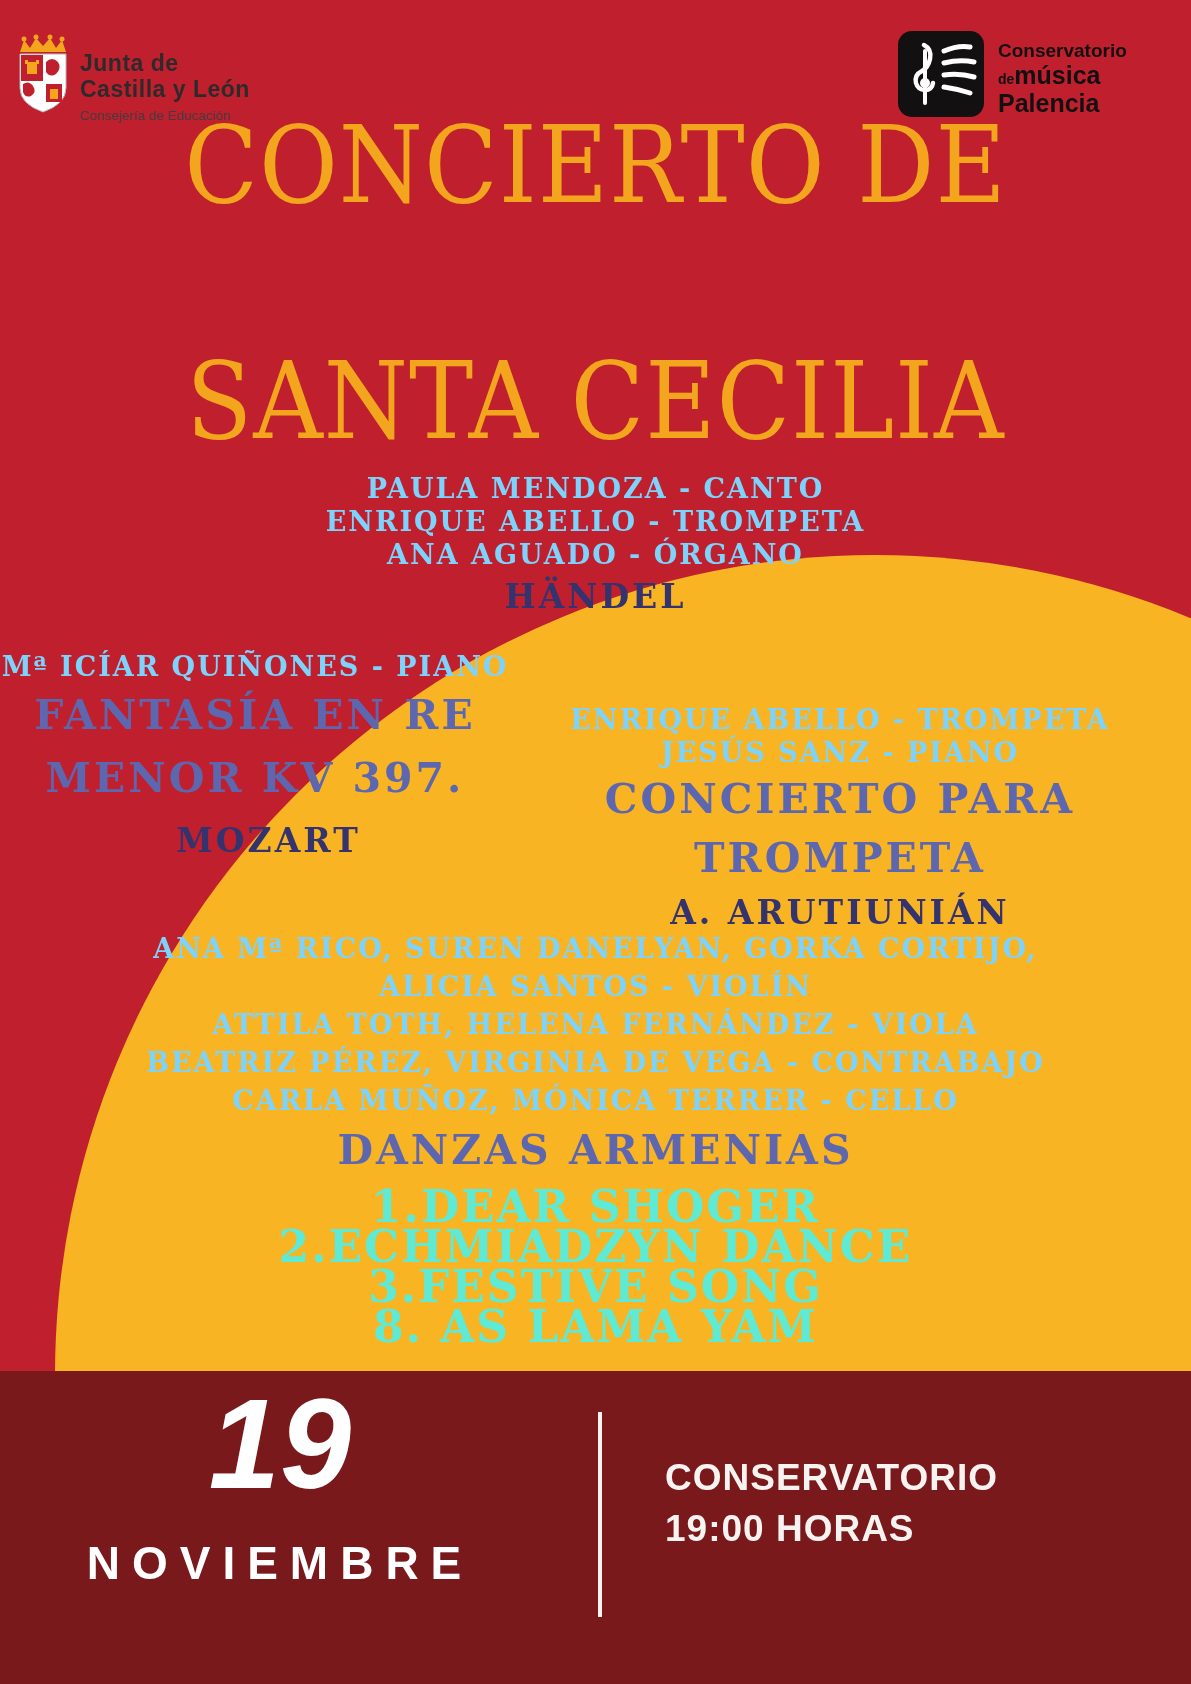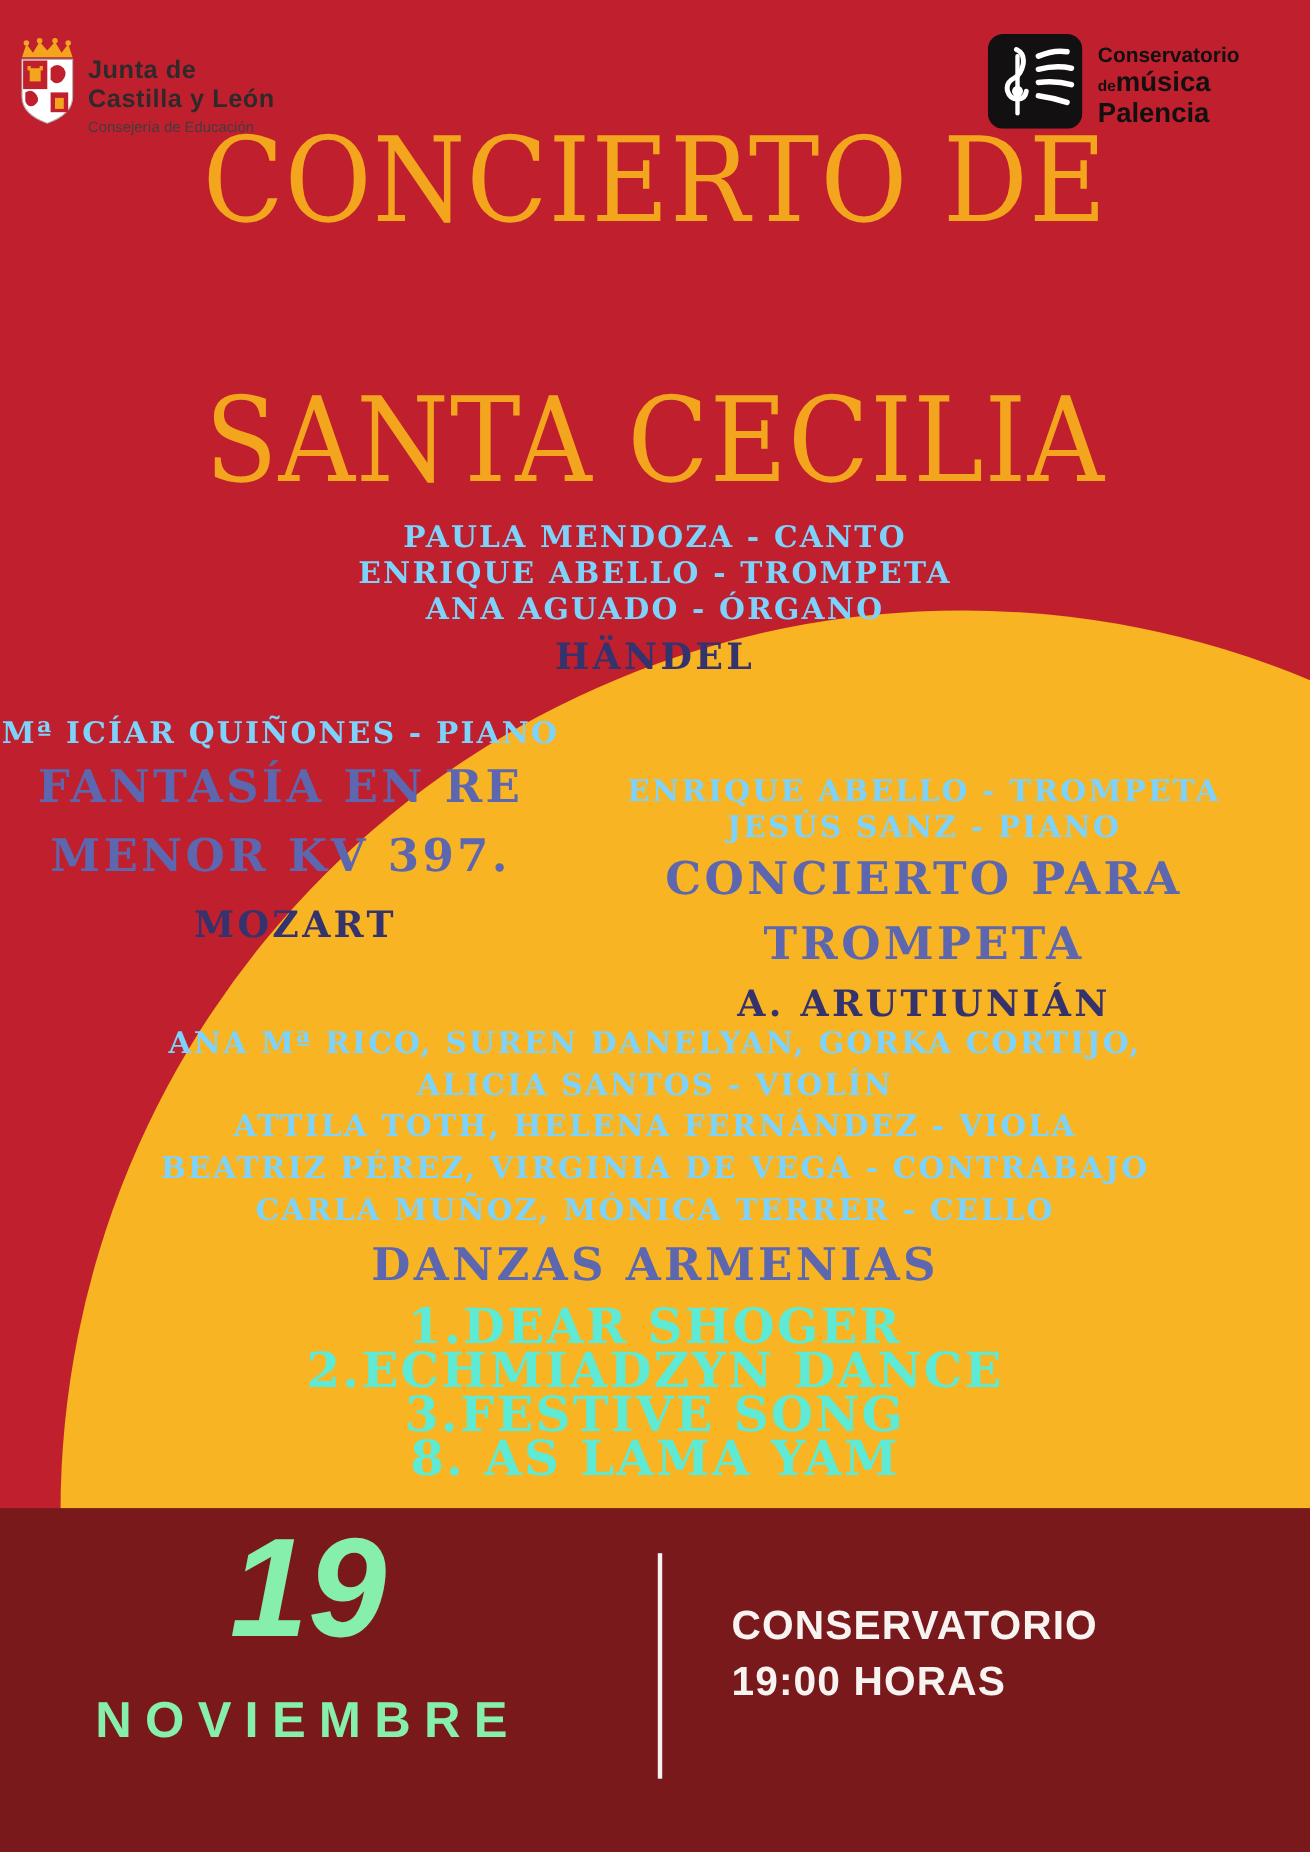--- a/index.html
+++ b/index.html
@@ -41,21 +41,21 @@
   .title.t2{top:348px;}
 
   
   .blk{position:absolute;text-align:center;}
   .perf{font-size:27px;line-height:33px;color:#7dd3fc;letter-spacing:2px;font-weight:bold;}
   .piece{color:#5D67B0;font-size:41px;line-height:1.1;letter-spacing:3px;font-weight:bold;}
   .composer{color:#35336E;font-size:33px;letter-spacing:3px;font-weight:bold;}
   .mov{color:#5eead4;font-size:44px;line-height:40px;letter-spacing:2px;font-weight:bold;}
 
   
-  .footer-left{position:absolute;left:0;top:1380px;width:560px;text-align:center;color:#86efac;
+  .footer-left{position:absolute;left:0;top:1380px;width:560px;text-align:center;color:#ffffff;
     font-family:"Liberation Sans",sans-serif;z-index:4;}
   .day{font-size:128px;font-weight:bold;font-style:italic;line-height:1;}
   .month{font-size:46px;font-weight:bold;letter-spacing:12px;margin-top:28px;}
   .divider{position:absolute;left:598px;top:1412px;width:4px;height:205px;background:#F7F3F0;z-index:4;}
   .venue{position:absolute;left:665px;top:1452px;color:#F7F3F0;
     font-family:"Liberation Sans",sans-serif;font-size:37px;font-weight:bold;
     line-height:51px;letter-spacing:1px;z-index:4;}
 </style>
 </head>
 <body>

